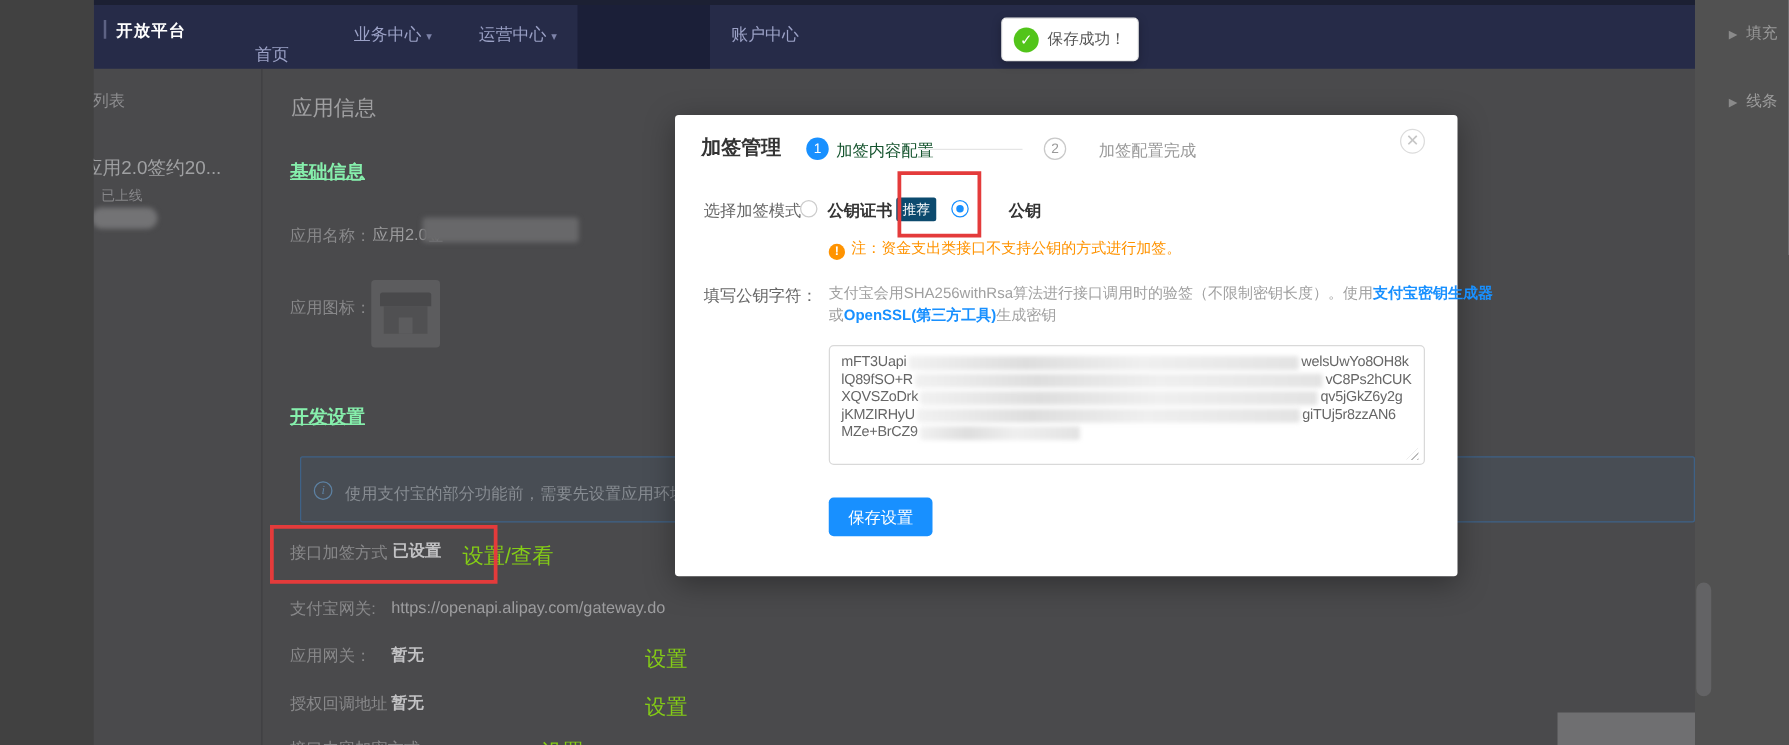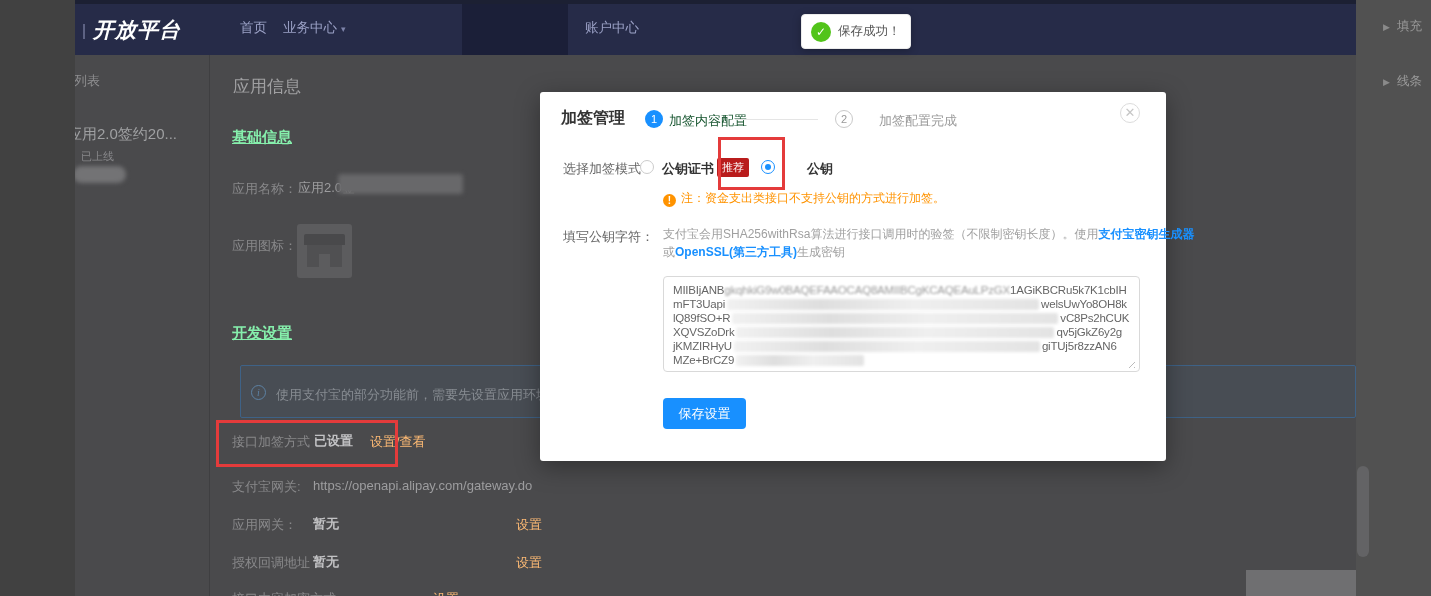--- a/index.html
+++ b/index.html
@@ -14,21 +14,21 @@
   #right-panel { left:1356px; top:0; width:75px; height:596px; background:#515151; z-index:15; }
   .panel-item { position:absolute; left:27px; color:#9b9b9b; font-size:12.5px; white-space:nowrap; }
   .panel-item .tri { color:#8a8a8a; font-size:9px; margin-right:7px; }
 
   
   #page { left:75px; top:0; width:1281px; height:596px; overflow:hidden; position:absolute; z-index:4; }
 
   
   #nav { left:0; top:0; width:1281px; height:55px; background:#262b48; }
   #nav-topline { left:0; top:0; width:1281px; height:4px; background:#1c2033; z-index:2; }
-  #brand { left:8px; top:16px; color:#fff; font-size:21px; font-weight:bold; letter-spacing:1px;font-style:italic; }
+  #brand { left:8px; top:16px; color:#fff; font-size:13px; font-weight:bold; letter-spacing:1px; }
   #brand .bar { display:inline-block; width:2px; height:15px; background:#5d6283; margin-right:8px; vertical-align:-2px; }
   .nav-item { top:0; height:55px; line-height:55px; color:#9ba1c6; font-size:13.5px; white-space:nowrap; cursor:pointer; }
   .nav-item .arr { font-size:9px; color:#7d83a9; margin-left:4px; }
   #nav-active-bg { left:387px; top:0; width:106px; height:55px; background:#1b1f38; }
   .nav-item.active { color:#ffffff; font-weight:bold; }
   .nav-item.active .arr { color:#ffffff; }
 
   
   #toast { left:726px; top:14px; width:110px; height:35px; background:#ffffff; border:1px solid #ebebeb;
            border-radius:4px; box-shadow:0 2px 8px rgba(0,0,0,.25); z-index:30; display:flex; align-items:center; }
@@ -42,21 +42,21 @@
   #side-status { color:#87878a; font-size:11px; white-space:nowrap; }
   #side-chip { width:53px; height:17px; border-radius:9px; background:#737375; filter:blur(2px); }
   #side-divider { left:134px; top:55px; width:1px; height:541px; background:#3f3f41; }
 
   
   .h1 { color:#a0a0a2; font-size:17px; white-space:nowrap; }
   .h2 { color:#86efac; font-size:15px; font-weight:bold; white-space:nowrap;text-decoration:underline; }
   .flabel { color:#88888a; font-size:13px; white-space:nowrap; }
   .fvalue { color:#9d9d9f; font-size:13px; white-space:nowrap; }
   .fvalue.b { font-weight:bold; color:#c2c2c4; }
-  .dlink { color:#fdba74; font-size:13px; white-space:nowrap; cursor:pointer; }
+  .dlink { color:#84cc16; font-size:17px; white-space:nowrap; cursor:pointer; }
   #name-blur { width:125px; height:20px; background:#68686a; border-radius:3px; filter:blur(2px); }
   #app-icon-box { width:55px; height:54px; background:#5c5c5e; border-radius:3px; }
   #app-icon-box .awning { position:absolute; left:7px; top:10px; width:41px; height:11px; background:#49494b; border-radius:2px 2px 0 0; }
   #app-icon-box .shop { position:absolute; left:10px; top:21px; width:35px; height:22px; background:#505052; }
   #app-icon-box .door { position:absolute; left:22px; top:30px; width:11px; height:13px; background:#5c5c5e; }
   #info-box { left:165px; top:365px; width:1116px; height:53px; background:#484d54; border:1px solid #3e6287; border-radius:2px; }
   #info-box .i-icon { position:absolute; left:10px; top:19px; width:15px; height:15px; border:1px solid #5d82a4; border-radius:50%;
                       color:#5d82a4; font-size:10px; line-height:14px; text-align:center; font-style:italic; font-family:"Liberation Serif",serif; }
   #info-box .txt { position:absolute; left:35px; top:20px; color:#878c92; font-size:13px; white-space:nowrap; }
   #info-box .txt .lnk { color:#49759e; font-weight:bold; }
@@ -80,21 +80,21 @@
   .step-label.off { color:#999;margin-left:20px; }
   #step-line { left:195px; top:27px; width:83px; height:1px; background:#e5e5e5; }
   #modal-close { left:580px; top:11px; width:20px; height:20px; border:1px solid #dcdcdc; border-radius:50%;
                  color:#c6c6c6; font-size:13px; line-height:18px; text-align:center; cursor:pointer; }
   .mlabel { color:#666; font-size:13px; white-space:nowrap; }
   .radio { width:14px; height:14px; border-radius:50%; background:#fff; }
   .radio.off { border:1px solid #ccc; }
   .radio.on { border:1px solid #1890ff; }
   .radio.on .dot { position:absolute; left:3px; top:3px; width:6px; height:6px; border-radius:50%; background:#1890ff; }
   .ropt { color:#333; font-size:13px; font-weight:bold; white-space:nowrap; }
-  #badge-rec { background:#b91c1c; color:#fff; font-size:11px; padding:2px 5px; border-radius:2px; white-space:nowrap; }
+  #badge-rec { background:#0c4a6e; color:#fff; font-size:11px; padding:2px 5px; border-radius:2px; white-space:nowrap; }
   #note-row { color:#ff9300; font-size:12px; white-space:nowrap; }
   #note-icon { display:inline-block; width:13px; height:13px; border-radius:50%; background:#ff9300; color:#fff;
                font-size:10px; font-weight:bold; text-align:center; line-height:13px; margin-right:5px; vertical-align:-2px; }
   .desc { color:#a0a0a0; font-size:12px; white-space:nowrap; }
   .desc .lnk { color:#1890ff; font-weight:bold; cursor:pointer; }
   #pubkey-box { left:123px; top:184px; width:477px; height:96px; border:1px solid #d9d9d9; border-radius:4px;
                 padding:6px 9px; color:#666; font-size:11.5px; letter-spacing:-0.2px; line-height:14px; overflow:hidden; cursor:text; }
   .kline { display:flex; align-items:center; white-space:nowrap; height:14px; }
   .kblur { display:inline-block; height:11px; border-radius:2px; margin:0 2px;
            background:linear-gradient(90deg,#f1f1f1,#dedede 30%,#efefef 60%,#e3e3e3); filter:blur(1.5px); }
@@ -108,22 +108,23 @@
 </head>
 <body>
 
 <div id="screen">
 
   <div id="page">
 
     <div id="nav" class="abs">
       <div id="nav-active-bg" class="abs"></div>
       <div id="brand" class="abs"><span class="bar"></span><span>开放平台</span></div>
-      <div class="nav-item abs" style="left:165px;"><span>首页</span></div>
+      <div class="nav-item abs" style="left:129px;margin-top:16px;"><span>首页</span></div>
       <div class="nav-item abs" style="left:208px;"><span>业务中心</span><span class="arr">▾</span></div>
+      <div class="nav-item abs" style="left:308px;"><span>运营中心</span><span class="arr">▾</span></div>
       <div class="nav-item abs" style="left:510px;"><span>账户中心</span></div>
       <div id="nav-topline" class="abs"></div>
     </div>
 
     <div id="toast" class="abs">
       <span class="check">✓</span>
       <span class="msg">保存成功！</span>
     </div>
 
     <div class="dim-sm abs" style="left:-14px; top:72px;">用列表</div>
@@ -193,25 +194,20 @@
         </div>
       <div class="ropt abs" style="left:243px; top:68px;padding-left:24px;">公钥</div>
 
       <div id="note-row" class="abs" style="left:123px; top:98px;"><span id="note-icon">!</span><span>注：资金支出类接口不支持公钥的方式进行加签。</span></div>
 
       <div class="mlabel abs" style="left:23px; top:136px;">填写公钥字符：</div>
       <div class="desc abs" style="left:123px; top:134px;"><span>支付宝会用SHA256withRsa算法进行接口调用时的验签（不限制密钥长度）。使用</span><span class="lnk">支付宝密钥生成器</span></div>
       <div class="desc abs" style="left:123px; top:152px;"><span>或</span><span class="lnk">OpenSSL(第三方工具)</span><span>生成密钥</span></div>
 
       <div id="pubkey-box" class="abs">
-        <div class="kline">
-            <span>MIIBIjANB</span>
-            <span class="kmid-text">gkqhkiG9w0BAQEFAAOCAQ8AMIIBCgKCAQEAuLPzGX</span>
-            <span>1AGiKBCRu5k7K1cbIH</span>
-          </div>
         <div class="kline">
             <span>mFT3Uapi</span>
             <span class="kblur" style="width:312px;"></span>
             <span>welsUwYo8OH8k</span>
           </div>
         <div class="kline">
             <span>lQ89fSO+R</span>
             <span class="kblur" style="width:326px;"></span>
             <span>vC8Ps2hCUK</span>
           </div>

